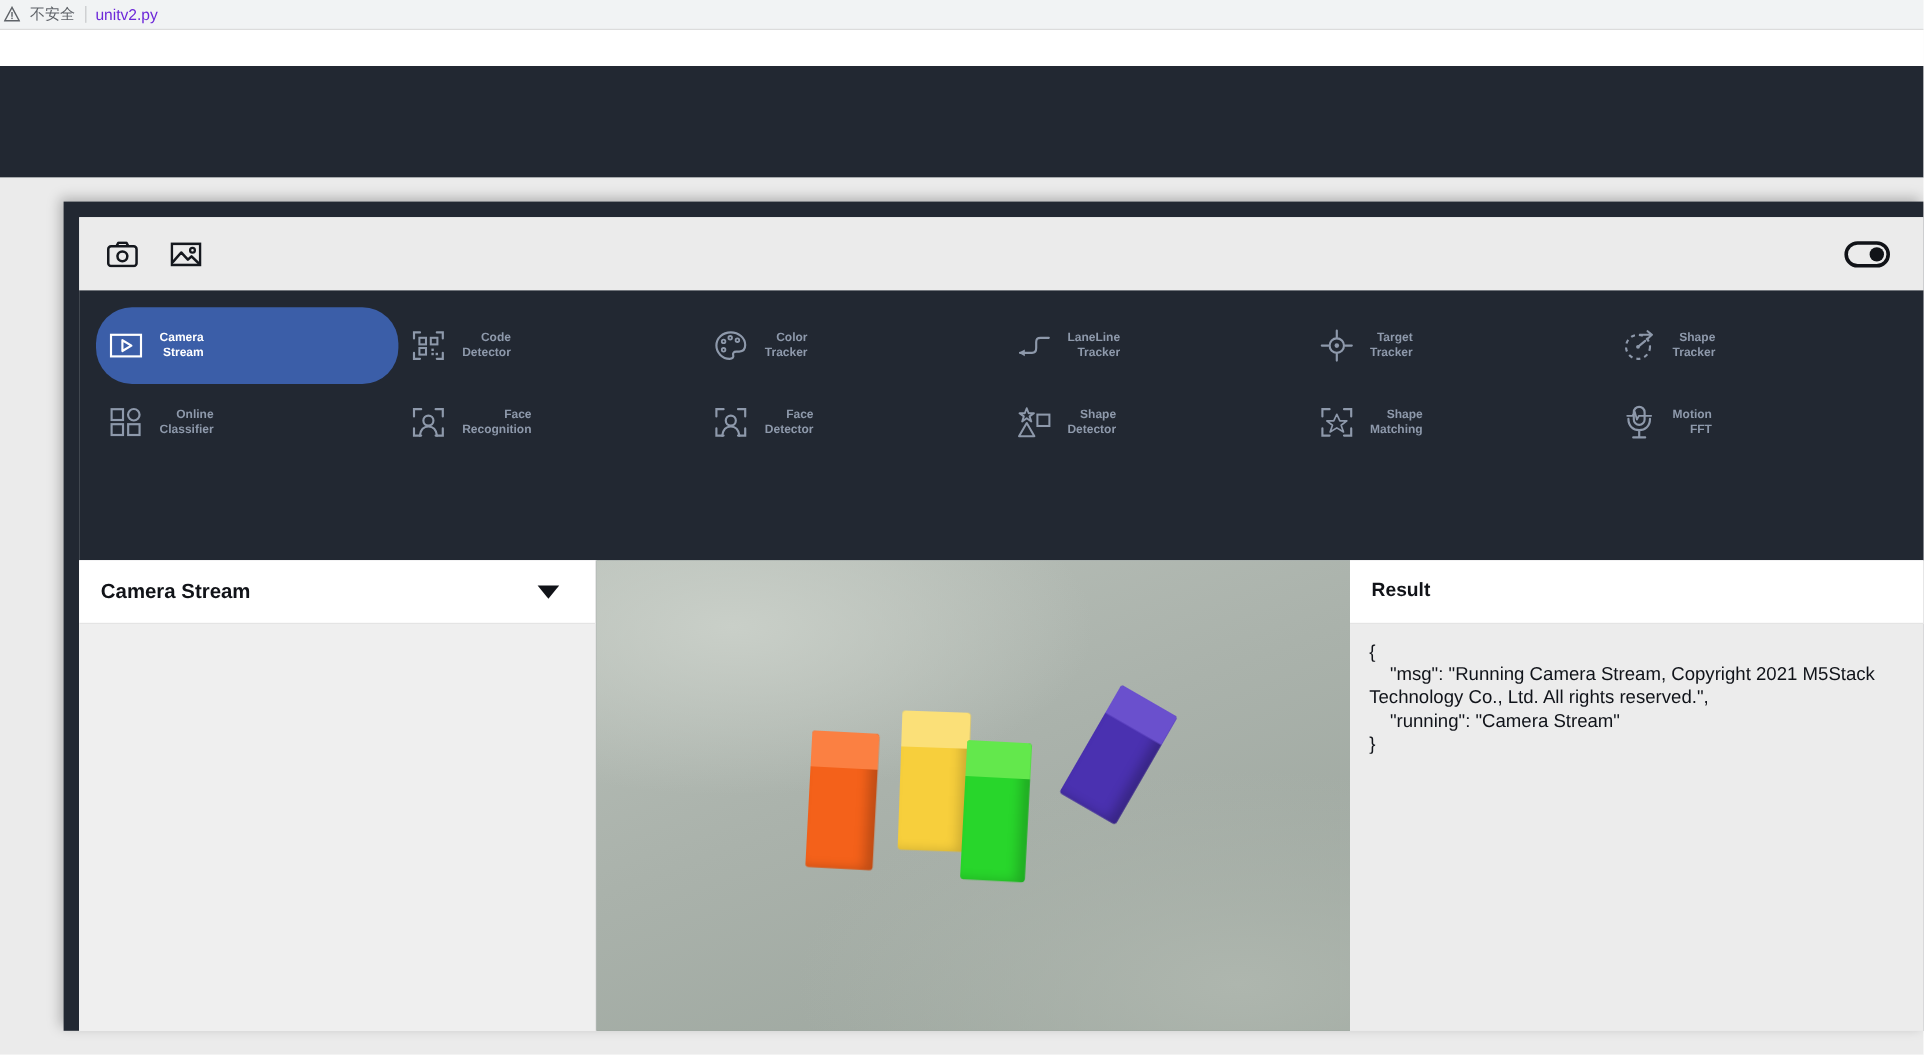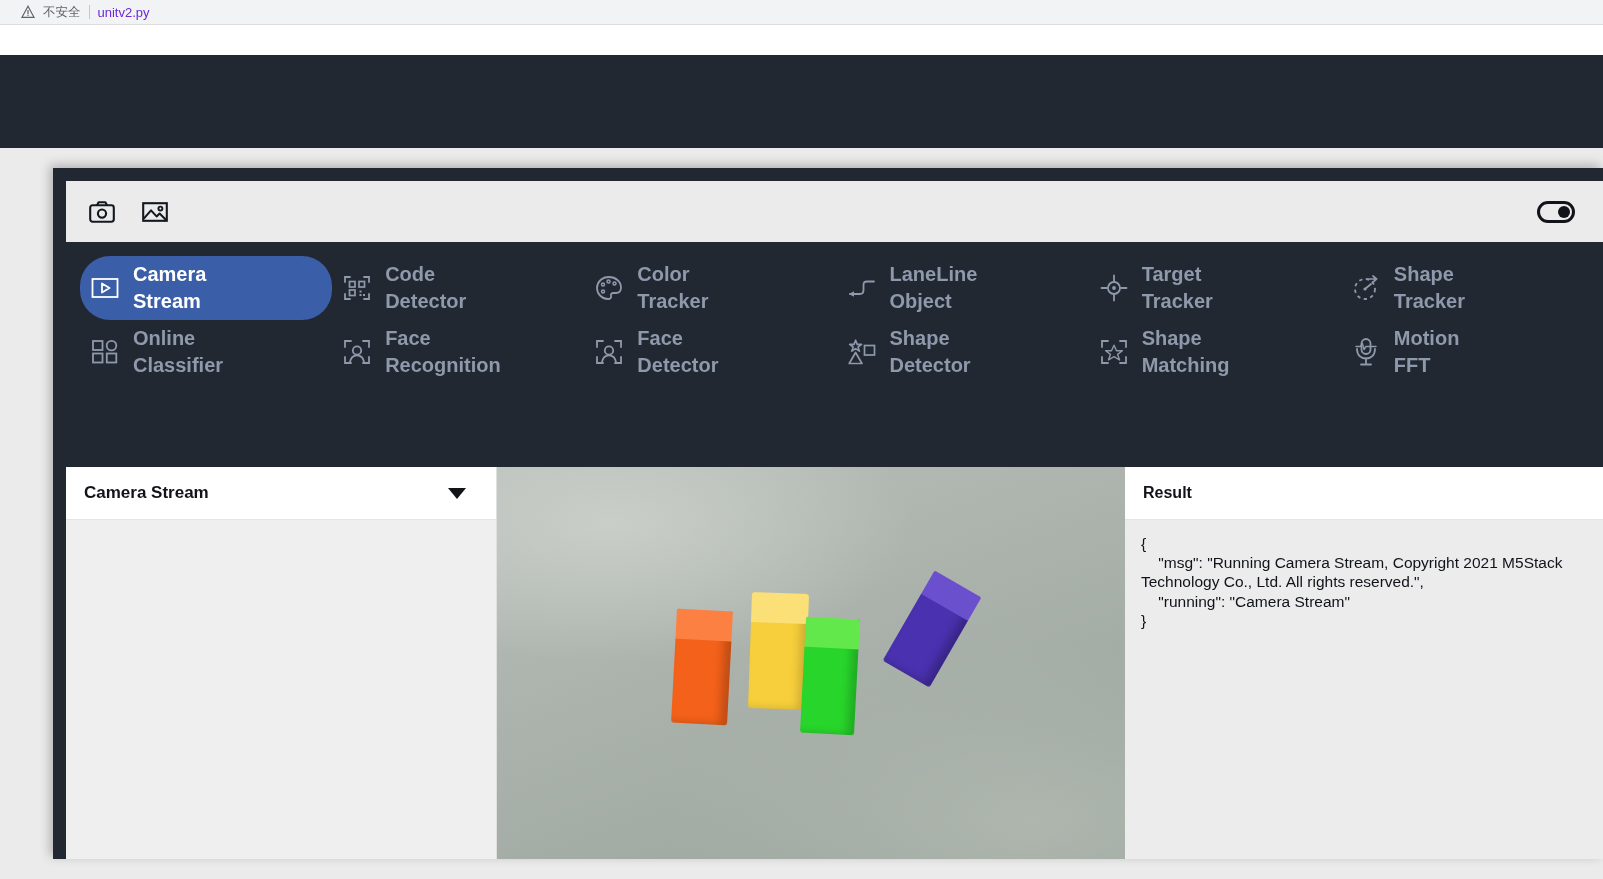--- a/index.html
+++ b/index.html
@@ -9,21 +9,21 @@
     font-family: "Liberation Sans", sans-serif;
     background: #ffffff;
   }
 
   
   #browser-bar {
     height: 25px; width: 100%;
     background: #f1f3f4;
     border-bottom: 1px solid #dcdcdc;
     display: flex; align-items: center;
-    padding-left: 20px;
+    padding-left: 2px;
     gap: 8px;
   }
   #browser-bar .warn-icon {
     width: 15px; height: 15px;
     display: flex; align-items: center; justify-content: center;
     color: #5f6368; font-size: 13px; line-height: 1;
   }
   #browser-bar .insecure-text {
     font-size: 12.5px; color: #5f6368;
     font-family: "DejaVu Sans", sans-serif;
@@ -112,25 +112,26 @@
     cursor: pointer;
     user-select: none;
   }
   .func-item.active { background: #3b5ea8; }
   .func-icon {
     width: 30px; height: 30px; flex: 0 0 30px;
     display: flex; align-items: center; justify-content: center;
   }
   .func-icon svg { display: block; }
   .func-label {
-    font-size: 20px; font-weight: bold;
+    font-size: 10px; font-weight: bold;
     line-height: 1.33;
     color: #8e99ab;
     white-space: pre-line;
     font-family: "Liberation Sans", sans-serif;
+    text-align: right;
   }
   .func-item.active .func-label { color: #ffffff; }
 
   
   #content-row {
     flex: 1 1 auto;
     display: flex;
     min-height: 0;
     background: #ebebeb;
   }
@@ -305,21 +306,21 @@
 Tracker</span>
           </div>
           <div class="func-item">
             <span class="func-icon">
               <svg width="30" height="24" viewBox="0 0 30 24">
                 <path d="M3 18 L13 18 Q16.5 18 16.5 14 L16.5 9 Q16.5 5.5 20 5.5 L27 5.5" fill="none" stroke="#8e99ab" stroke-width="1.8" stroke-linecap="round" stroke-linejoin="round"></path>
                 <path d="M2 18 L7 15.2 L7 20.8 Z" fill="#8e99ab"></path>
               </svg>
             </span>
             <span class="func-label">LaneLine
-Object</span>
+Tracker</span>
           </div>
           <div class="func-item">
             <span class="func-icon">
               <svg width="28" height="28" viewBox="0 0 28 28">
                 <circle cx="14" cy="14" r="6" fill="none" stroke="#8e99ab" stroke-width="1.8"></circle>
                 <circle cx="14" cy="14" r="1.9" fill="#8e99ab"></circle>
                 <path d="M14 1.5 L14 7 M14 21 L14 26.5 M1.5 14 L7 14 M21 14 L26.5 14" fill="none" stroke="#8e99ab" stroke-width="1.8" stroke-linecap="round"></path>
               </svg>
             </span>
             <span class="func-label">Target

